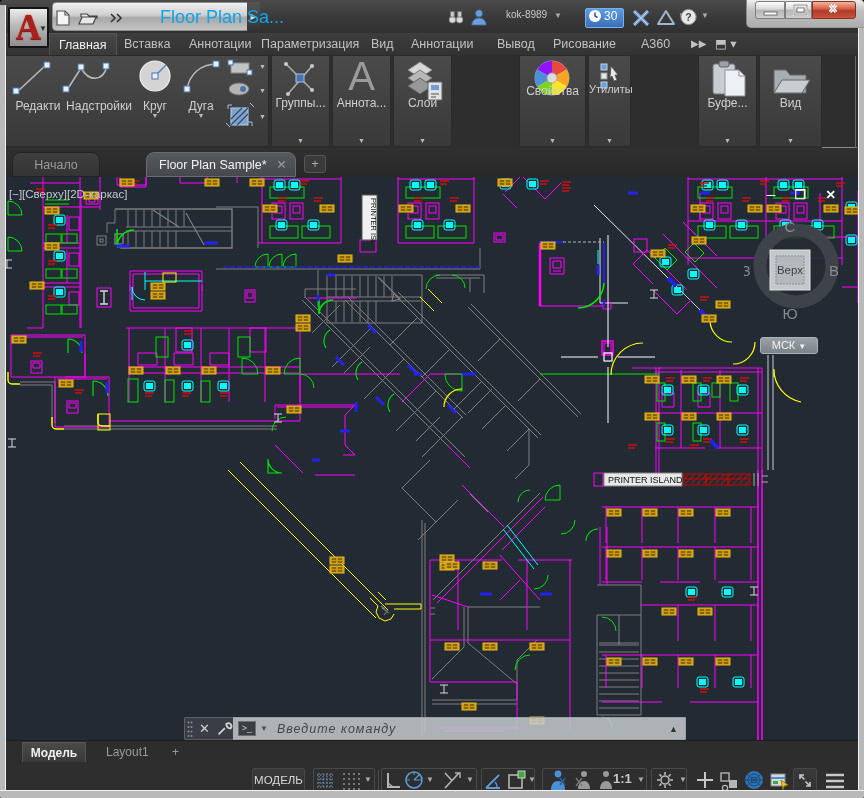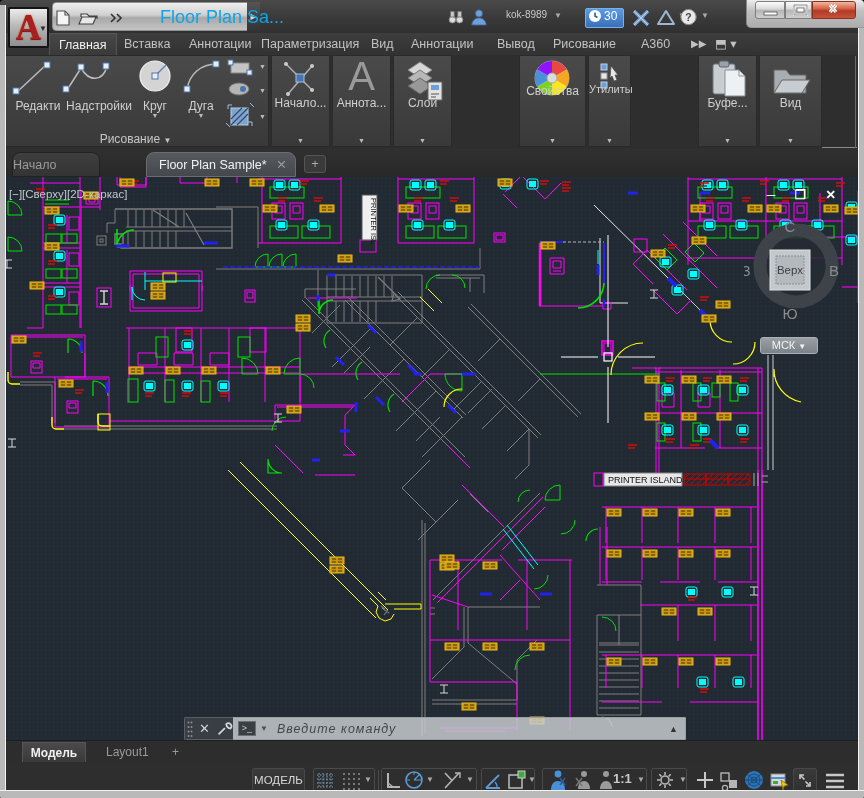--- a/index.html
+++ b/index.html
@@ -33,21 +33,21 @@
 #ribbontabs .active{background:#3a3a3a;color:#f0f0f0;border:1px solid #555;border-bottom:none;background:linear-gradient(#484848,#3a3a3a)}
 
 #ribbon{position:absolute;left:0;top:55px;width:864px;height:94px;background:#2e2e2e}
 .panel{position:absolute;top:0;height:92px;background:linear-gradient(#4a4a4a,#3e3e3e 70%,#393939);border:1px solid #2a2a2a;color:#cfcfcf}
 .panel .plabel{position:absolute;width:100%;text-align:center;font-size:12px;color:#c6c6c6;white-space:nowrap}
 .panel .parrow{position:absolute;bottom:2px;width:100%;text-align:center;font-size:7px;color:#bbb}
 .blabel{position:absolute;font-size:12px;color:#cfcfcf;text-align:center;white-space:nowrap}
 
 #filetabs{position:absolute;left:0;top:149px;width:864px;height:28px;background:linear-gradient(#303030,#282828)}
 .ftab{position:absolute;top:3px;height:25px;font-size:12.5px;line-height:24px;border-radius:6px 6px 0 0}
-#ftab1{left:12px;width:88px;color:#9a9a9a;background:linear-gradient(#3e3e3e,#343434);border:1px solid #222;text-align:left;border-radius:8px 8px 0 0}
+#ftab1{left:12px;width:88px;color:#9a9a9a;background:linear-gradient(#3e3e3e,#343434);border:1px solid #222;text-align:center;border-radius:8px 8px 0 0}
 #ftab2{left:146px;width:150px;color:#f0f0f0;background:linear-gradient(#56595d,#45484c);border:1px solid #6a6d70;text-align:left;padding-left:12px;border-radius:8px 8px 0 0}
 #ftabplus{position:absolute;left:304px;top:6px;width:22px;height:18px;background:#3a3a3a;border:1px solid #555;border-radius:3px;color:#aaa;text-align:center;line-height:16px;font-size:13px}
 
 #canvas{position:absolute;left:0;top:177px;width:864px;height:563px;background:#222a33;overflow:hidden}
 #vplabel{position:absolute;left:9px;top:11px;color:#c3c8cd;font-size:11.5px;z-index:10}
 #dwgbtns{position:absolute;right:20px;top:10px;color:#fff;font-size:12.5px;font-weight:bold;z-index:10;letter-spacing:8px}
 
 #vcube{position:absolute;left:744px;top:39px;width:110px;height:110px;z-index:9}
 
 #ucsbar{position:absolute;left:760px;top:160px;width:58px;height:17px;background:linear-gradient(#9aa0a6,#7b8288);border:1px solid #aab0b6;border-radius:3px;color:#f2f2f2;font-size:11px;line-height:15px;text-align:center;z-index:9}
@@ -169,36 +169,35 @@
         <text x="256" y="13" font-size="7" fill="#bbb">▼</text>
           <text x="256" y="37" font-size="7" fill="#bbb">▼</text>
           <text x="256" y="63" font-size="7" fill="#bbb">▼</text>
       </svg>
       <div class="blabel" style="left:6px;top:43px;width:58px">Редакти</div>
       <div class="blabel" style="left:58px;top:43px;width:76px">Надстройки</div>
       <div class="blabel" style="left:132px;top:43px;width:40px">Круг</div>
       <div class="blabel" style="left:178px;top:43px;width:40px">Дуга</div>
       <div class="blabel" style="left:132px;top:56px;width:40px;font-size:7px;color:#bbb">▼</div>
       <div class="blabel" style="left:178px;top:56px;width:40px;font-size:7px;color:#bbb">▼</div>
-      <div class="plabel" style="left:0;top:76px">Рисование <span style="font-size:8px">▼</span></div>
     </div>
 
     <div class="panel" style="left:271px;width:59px">
       <svg width="57" height="60" viewBox="0 0 57 60">
         <g stroke="#b0b0b0" stroke-width="1.5">
             <line x1="14" y1="8" x2="40" y2="34"></line>
             <line x1="40" y1="10" x2="16" y2="38"></line>
           </g>
         <circle cx="14" cy="8" r="2" fill="#ccc"></circle>
           <circle cx="40" cy="10" r="2" fill="#ccc"></circle>
           <circle cx="16" cy="38" r="2" fill="#ccc"></circle>
           <circle cx="40" cy="34" r="2" fill="#ccc"></circle>
         <rect x="24" y="18" width="8" height="8" fill="#4a74ad" stroke="#9fc0ea"></rect>
       </svg>
-      <div class="blabel" style="left:0;top:40px;width:100%">Начало...</div>
+      <div class="blabel" style="left:0;top:40px;width:100%">Группы...</div>
       <div class="parrow">▼</div>
     </div>
 
     <div class="panel" style="left:332px;width:59px">
       <div style="position:absolute;left:0;top:-2px;width:100%;text-align:center;font-size:40px;color:#9a9a9a">A</div>
       <div class="blabel" style="left:0;top:40px;width:100%">Аннота...</div>
       <div class="parrow">▼</div>
     </div>
 
     <div class="panel" style="left:393px;width:59px">

